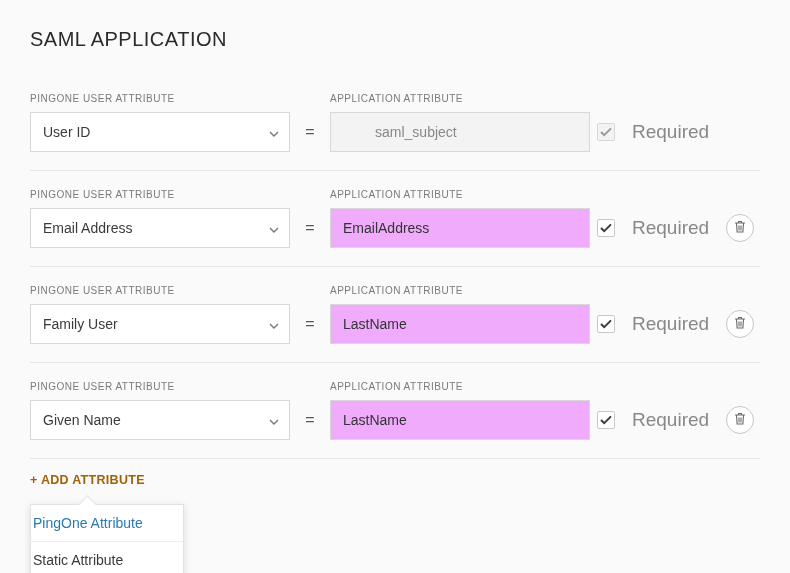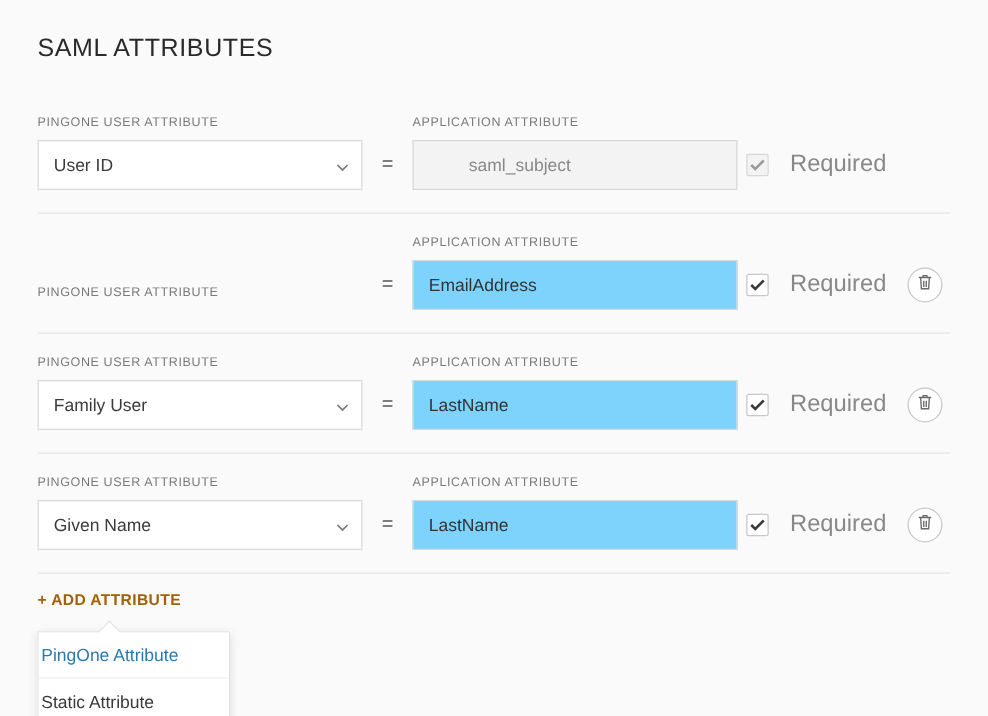--- a/index.html
+++ b/index.html
@@ -58,21 +58,21 @@
     text-align: center;
     font-size: 16px;
     color: #575757;
     height: 40px;
     display: flex;
     align-items: center;
     justify-content: center;
   }
   .input {
     border: 1px solid #d8d8d8;
-    background: #7dd3fc;
+    background: #f0abfc;
     height: 40px;
     display: flex;
     align-items: center;
     padding: 0 12px;
     font-size: 14px;
     color: #333;
   }
   .input.locked {
     background: #f3f3f3;
     color: #888;
@@ -170,21 +170,21 @@
   }
   .dropdown-item:not(:last-child) {
     border-bottom: 1px solid #eee;
   }
 </style>
 </head>
 <body>
 
 
 
-<h1>SAML ATTRIBUTES</h1>
+<h1>SAML APPLICATION</h1>
 
 
 <div class="row">
   <div>
     <div class="label">PINGONE USER ATTRIBUTE</div>
     <div class="select">
       <span>User ID</span>
       <span class="chev">
         <svg width="10" height="6" viewBox="0 0 10 6">
             <path d="M1 1l4 4 4-4" fill="none" stroke="currentColor" stroke-width="1.4"></path>
@@ -205,20 +205,28 @@
     </div>
   </div>
   <div class="chk-label">Required</div>
   <div class="trash-wrap"></div>
 </div>
 
 
 <div class="row">
   <div>
     <div class="label">PINGONE USER ATTRIBUTE</div>
+    <div class="select">
+      <span>Email Address</span>
+      <span class="chev">
+        <svg width="10" height="6" viewBox="0 0 10 6">
+            <path d="M1 1l4 4 4-4" fill="none" stroke="currentColor" stroke-width="1.4"></path>
+          </svg>
+      </span>
+    </div>
   </div>
   <div class="eq">=</div>
   <div>
     <div class="label">APPLICATION ATTRIBUTE</div>
     <div class="input">EmailAddress</div>
   </div>
   <div class="chk-wrap">
     <div class="chk">
       <svg width="12" height="10" viewBox="0 0 12 10">
           <path d="M1 5l3.2 3.2L11 1.4" fill="none" stroke="#3a3a3a" stroke-width="2"></path>

